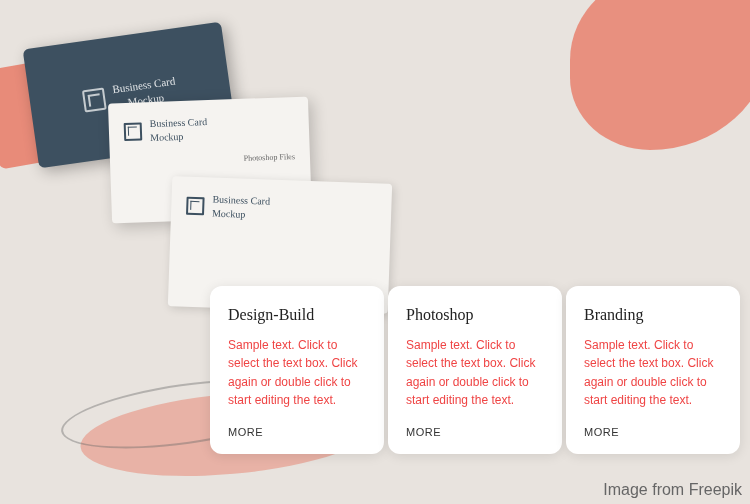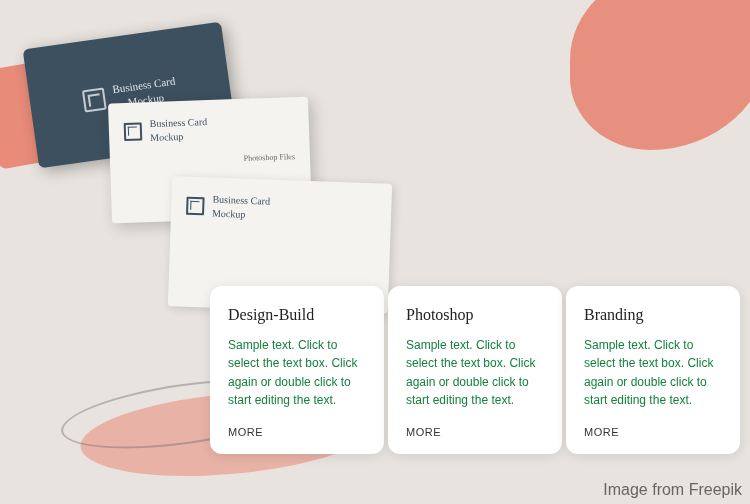--- a/index.html
+++ b/index.html
@@ -249,21 +249,21 @@
       font-family: Georgia, serif;
       font-size: 16px;
       color: #222;
       margin-bottom: 12px;
       font-weight: normal;
     }
 
     .service-card-text {
       font-family: Arial, sans-serif;
       font-size: 12px;
-      color: #15803d;
+      color: #ef4444;
       line-height: 1.55;
       margin-bottom: 16px;
     }
 
     .service-card-more {
       font-family: Arial, sans-serif;
       font-size: 11px;
       color: #333;
       text-transform: uppercase;
       letter-spacing: 0.5px;

